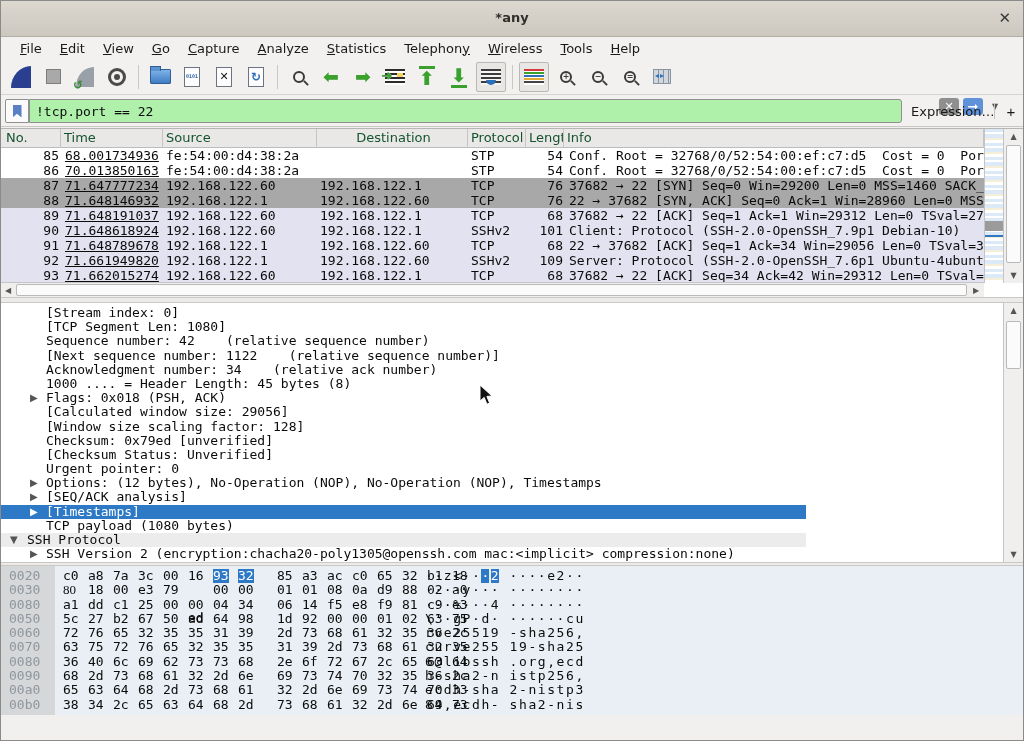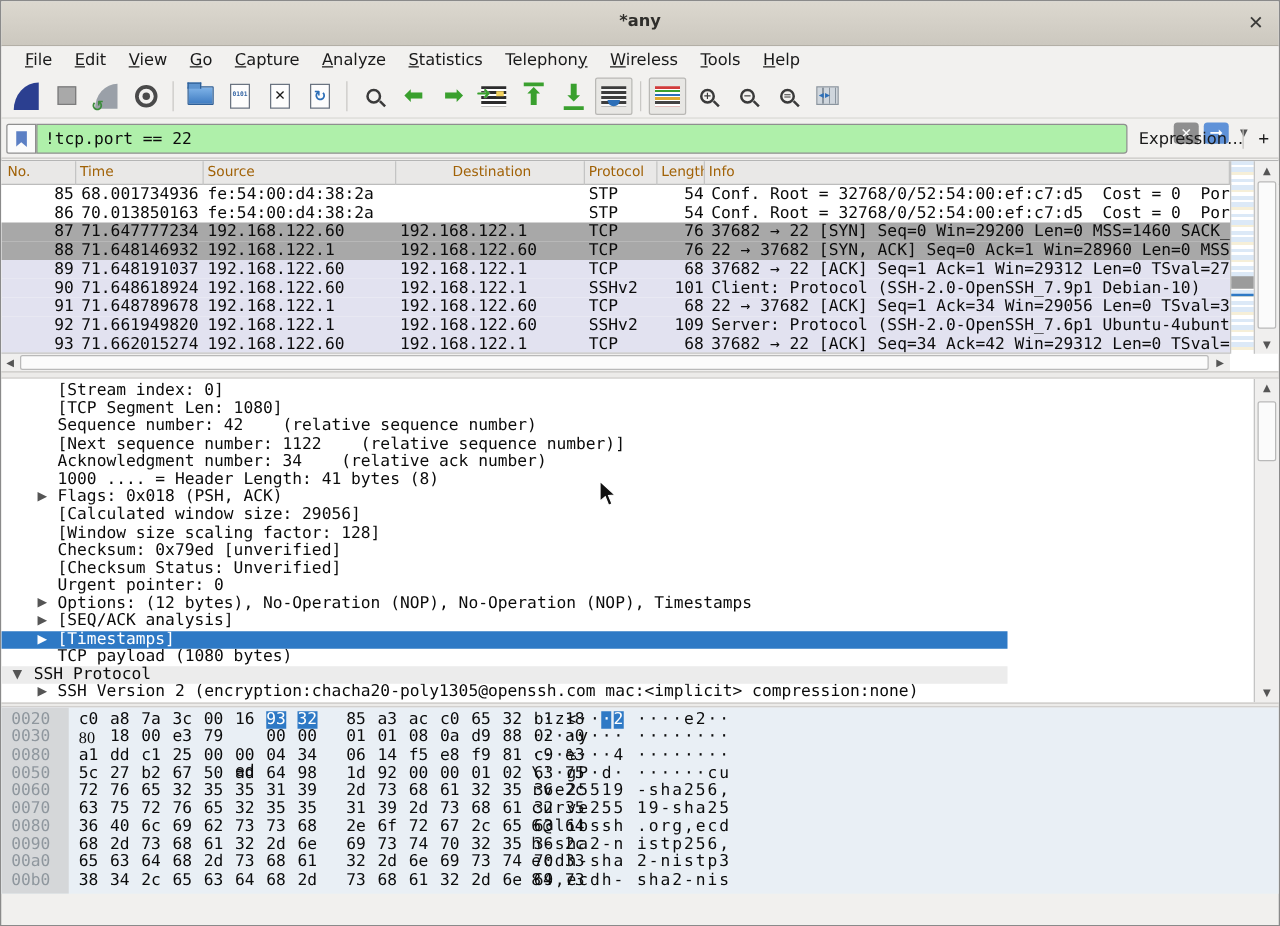--- a/index.html
+++ b/index.html
@@ -77,29 +77,29 @@
   [data-name="filter-apply-button"] { right:40px; background:#5f92d8; font-size:13px; }
   [data-name="filter-dropdown-button"] { right:20px; width:16px; color:#555; background:transparent; font-size:8px; }
   [data-name="expression-button"] { position:absolute; left:910px; top:9px; font-size:13px; color:#1a1a1a; }
   .fbar-sep { position:absolute; left:993px; top:8px; width:1px; height:16px; background:#c2c1be; }
   [data-name="add-filter-button"] { position:absolute; left:1001px; top:5px; width:18px; height:22px;
     background:transparent; border:none; font-size:15px; color:#1a1a1a; text-align:center; }
 
   
   .packet-list { position:absolute; left:0; top:127px; width:100%; height:169px; background:#fff; border-top:1px solid #b5b5b5; }
   .pl-header { position:absolute; left:0; top:0; width:100%; height:19px; background:#e9e8e7;
-    border-bottom:1px solid #bcbcbc; font-size:11px; color:#a16207; }
+    border-bottom:1px solid #bcbcbc; font-size:13px; color:#14532d; }
   .pl-hcell { position:absolute; top:0; height:19px; line-height:18px; padding-left:3px;
     border-right:1px solid #c4c4c4; overflow:hidden; white-space:pre; }
   .pl-rows { position:absolute; left:0; top:19px; width:983px; height:135px; overflow:hidden; }
   .pl-row { position:relative; width:100%; height:15px; font-family:"DejaVu Sans Mono",monospace;
     font-size:13px; line-height:15px; color:#0b0b0b; white-space:pre; }
   .pl-cell { position:absolute; top:0; height:15px; overflow:hidden; }
   .c-no { left:0; width:58px; text-align:right; }
-  .c-time { left:64px; width:100px; }
+  .c-time { left:64px; width:100px;text-decoration:underline; }
   .c-src { left:165px; width:152px; }
   .c-dst { left:319px; width:149px; }
   .c-proto { left:470px; width:50px; }
   .c-len { left:508px; width:54px; text-align:right; }
   .c-info { left:568px; width:415px; }
   .row-white { background:#ffffff; }
   .row-gray { background:#a8a8a8; }
   .row-lavender { background:#e2e2f0; }
 
   .minimap { position:absolute; left:983px; top:0; width:20px; height:154px; border-left:1px solid #c4c4c4;
@@ -304,21 +304,21 @@
 
   <div class="splitter sp1" data-name="splitter-handle-top"></div>
 
   <div class="detail-pane" data-name="packet-detail-pane">
     <div class="d-lines" id="detailLines" data-name="detail-tree">
         <div class="d-line" data-name="detail-line"><span data-name="detail-text" style="position: absolute; left: 45px;">[Stream index: 0]</span></div>
         <div class="d-line" data-name="detail-line"><span data-name="detail-text" style="position: absolute; left: 45px;">[TCP Segment Len: 1080]</span></div>
         <div class="d-line" data-name="detail-line"><span data-name="detail-text" style="position: absolute; left: 45px;">Sequence number: 42    (relative sequence number)</span></div>
         <div class="d-line" data-name="detail-line"><span data-name="detail-text" style="position: absolute; left: 45px;">[Next sequence number: 1122    (relative sequence number)]</span></div>
         <div class="d-line" data-name="detail-line"><span data-name="detail-text" style="position: absolute; left: 45px;">Acknowledgment number: 34    (relative ack number)</span></div>
-        <div class="d-line" data-name="detail-line"><span data-name="detail-text" style="position: absolute; left: 45px;">1000 .... = Header Length: 41 bytes (8)</span></div>
+        <div class="d-line" data-name="detail-line"><span data-name="detail-text" style="position: absolute; left: 45px;">1000 .... = Header Length: 45 bytes (8)</span></div>
         <div class="d-line" data-name="detail-line"><span class="expander" data-name="expander-closed-icon" style="left: 29px;">▶</span><span data-name="detail-text" style="position: absolute; left: 45px;">Flags: 0x018 (PSH, ACK)</span></div>
         <div class="d-line" data-name="detail-line"><span data-name="detail-text" style="position: absolute; left: 45px;">[Calculated window size: 29056]</span></div>
         <div class="d-line" data-name="detail-line"><span data-name="detail-text" style="position: absolute; left: 45px;">[Window size scaling factor: 128]</span></div>
         <div class="d-line" data-name="detail-line"><span data-name="detail-text" style="position: absolute; left: 45px;">Checksum: 0x79ed [unverified]</span></div>
         <div class="d-line" data-name="detail-line"><span data-name="detail-text" style="position: absolute; left: 45px;">[Checksum Status: Unverified]</span></div>
         <div class="d-line" data-name="detail-line"><span data-name="detail-text" style="position: absolute; left: 45px;">Urgent pointer: 0</span></div>
         <div class="d-line" data-name="detail-line"><span class="expander" data-name="expander-closed-icon" style="left: 29px;">▶</span><span data-name="detail-text" style="position: absolute; left: 45px;">Options: (12 bytes), No-Operation (NOP), No-Operation (NOP), Timestamps</span></div>
         <div class="d-line" data-name="detail-line"><span class="expander" data-name="expander-closed-icon" style="left: 29px;">▶</span><span data-name="detail-text" style="position: absolute; left: 45px;">[SEQ/ACK analysis]</span></div>
         <div class="d-line d-selected" data-name="detail-line"><span class="expander" data-name="expander-closed-icon" style="left: 29px;">▶</span><span data-name="detail-text" style="position: absolute; left: 45px;">[Timestamps]</span></div>
         <div class="d-line" data-name="detail-line"><span data-name="detail-text" style="position: absolute; left: 45px;">TCP payload (1080 bytes)</span></div>

